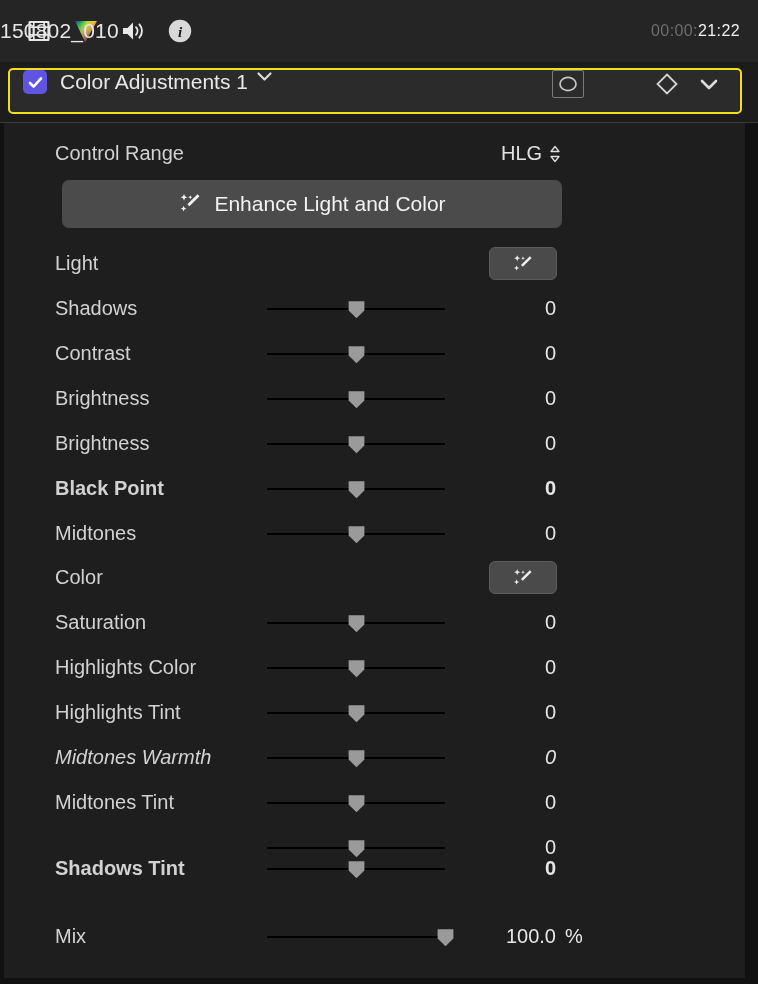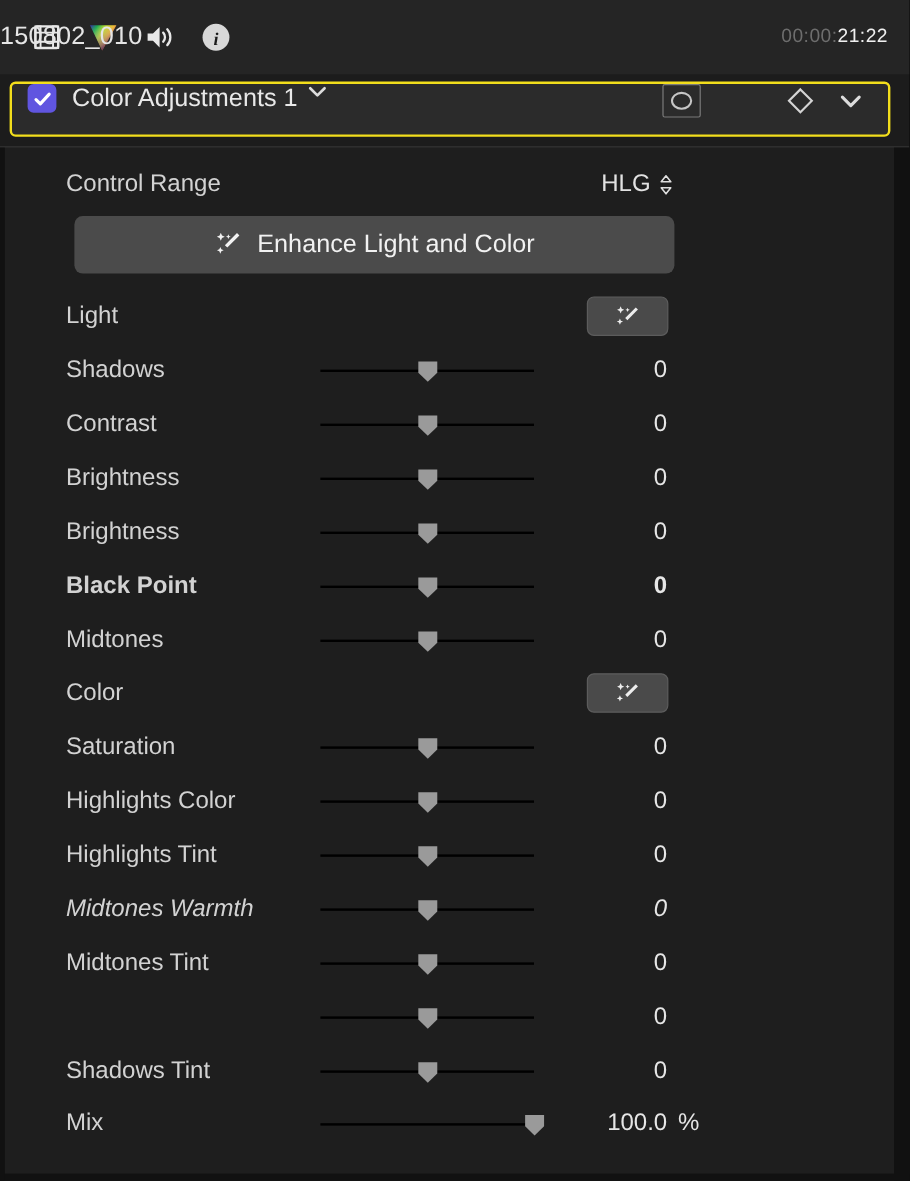--- a/index.html
+++ b/index.html
@@ -507,21 +507,21 @@
           <div class="slider">
             <div class="track"></div>
             <div class="knob" style="left: 89px;">
               <svg width="19" height="19" viewBox="0 0 19 19">
                 <path d="M1.6 1.2 L17.4 1.2 L17.4 10.6 L9.5 18.2 L1.6 10.6 Z" fill="#9a9a9a"></path>
               </svg>
             </div>
           </div>
           <div class="r-value">0</div>
         </div>
-        <div class="row" style="top: 747px;">
+        <div class="row" style="top: 723px; font-weight: bold;">
           <div class="r-label">Shadows Tint</div>
           <div class="slider">
             <div class="track"></div>
             <div class="knob" style="left: 89px;">
               <svg width="19" height="19" viewBox="0 0 19 19">
                 <path d="M1.6 1.2 L17.4 1.2 L17.4 10.6 L9.5 18.2 L1.6 10.6 Z" fill="#9a9a9a"></path>
               </svg>
             </div>
           </div>
           <div class="r-value">0</div>

